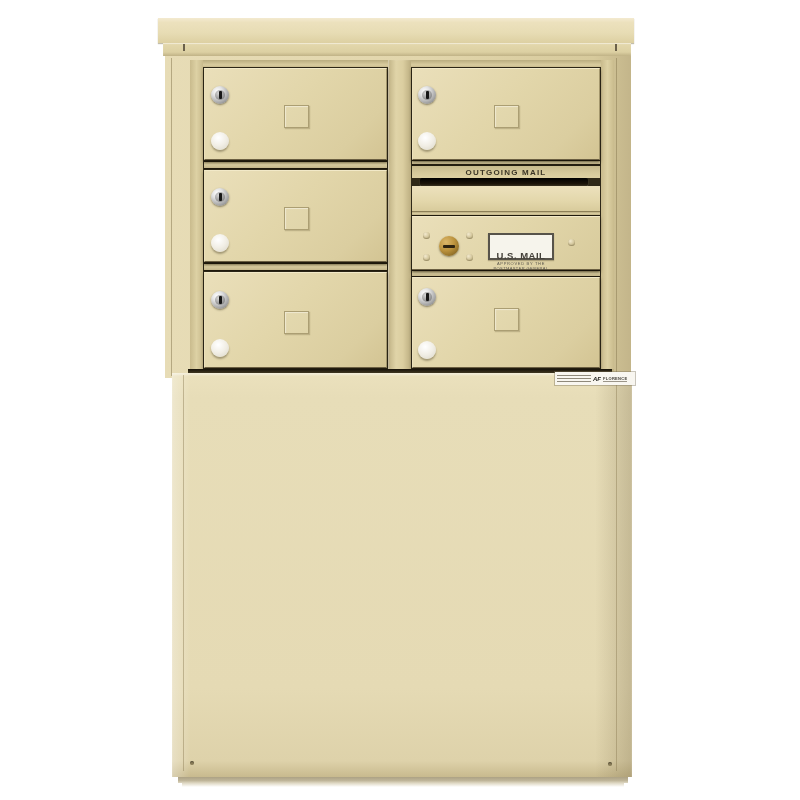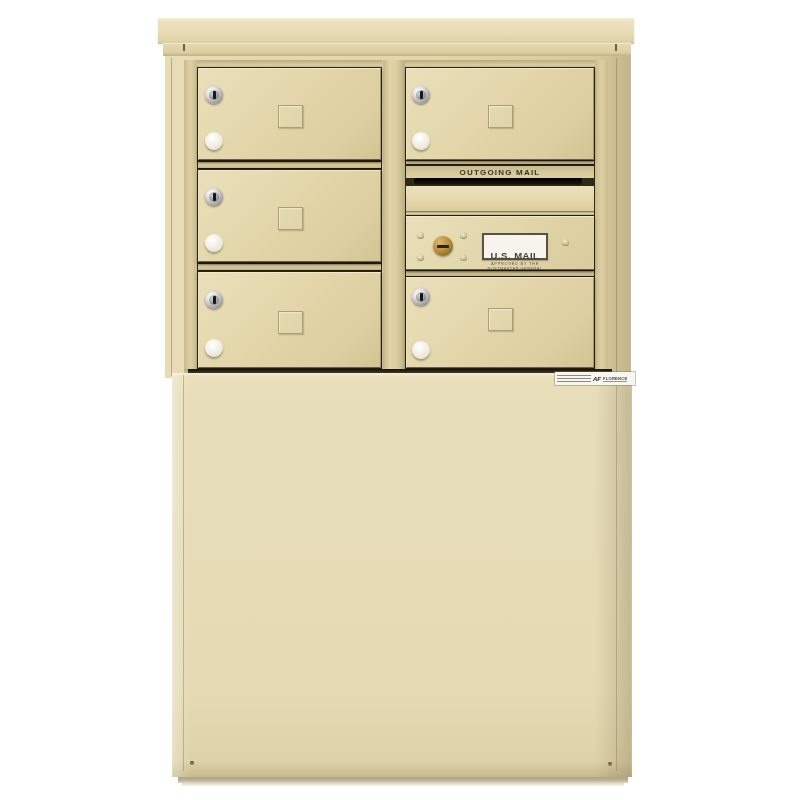--- a/index.html
+++ b/index.html
@@ -12,21 +12,21 @@
   .cap-reveal{position:absolute;left:163px;top:43px;width:468px;height:13px;
        background:linear-gradient(180deg,#e4d8ad 0%,#dcd0a2 70%,#c0b286 100%);
        box-shadow:inset 0 1px 1px rgba(255,255,255,.5);}
   .cap-notch{position:absolute;width:2px;height:7px;background:#6a604a;top:44px;}
 
   
   .body{position:absolute;left:165px;top:56px;width:466px;height:322px;
        background:linear-gradient(90deg,#e7dcb6 0%,#e2d6ac 55%,#d7ca9c 92%,#c3b58a 100%);}
   .seam{position:absolute;width:1px;background:rgba(140,125,85,.55);}
 
-  .bay{position:absolute;left:19px;top:4px;width:424px;height:314px;
+  .bay{position:absolute;left:25px;top:4px;width:424px;height:314px;
        background:#2f2918;
        box-shadow:inset 0 0 6px rgba(0,0,0,.6);}
 
   .frame-strip{position:absolute;background:linear-gradient(90deg,#c9bb8d,#ddd1a4 50%,#c9bb8d);}
   .frame-top{left:0;top:0;width:424px;height:7px;background:linear-gradient(180deg,#b9ac7f,#d9cc9f 70%,#cabc8e);}
   .frame-left{left:0;top:0;width:13px;height:314px;}
   .frame-right{left:411px;top:0;width:13px;height:314px;}
   .frame-bottom{left:0;top:309px;width:424px;height:5px;background:linear-gradient(180deg,#b9ac7f,#cfc294);}
   .divider{left:198px;top:0;width:23px;height:314px;
        background:linear-gradient(90deg,#c0b285,#e0d4a8 35%,#dbcea0 65%,#bcae81);

